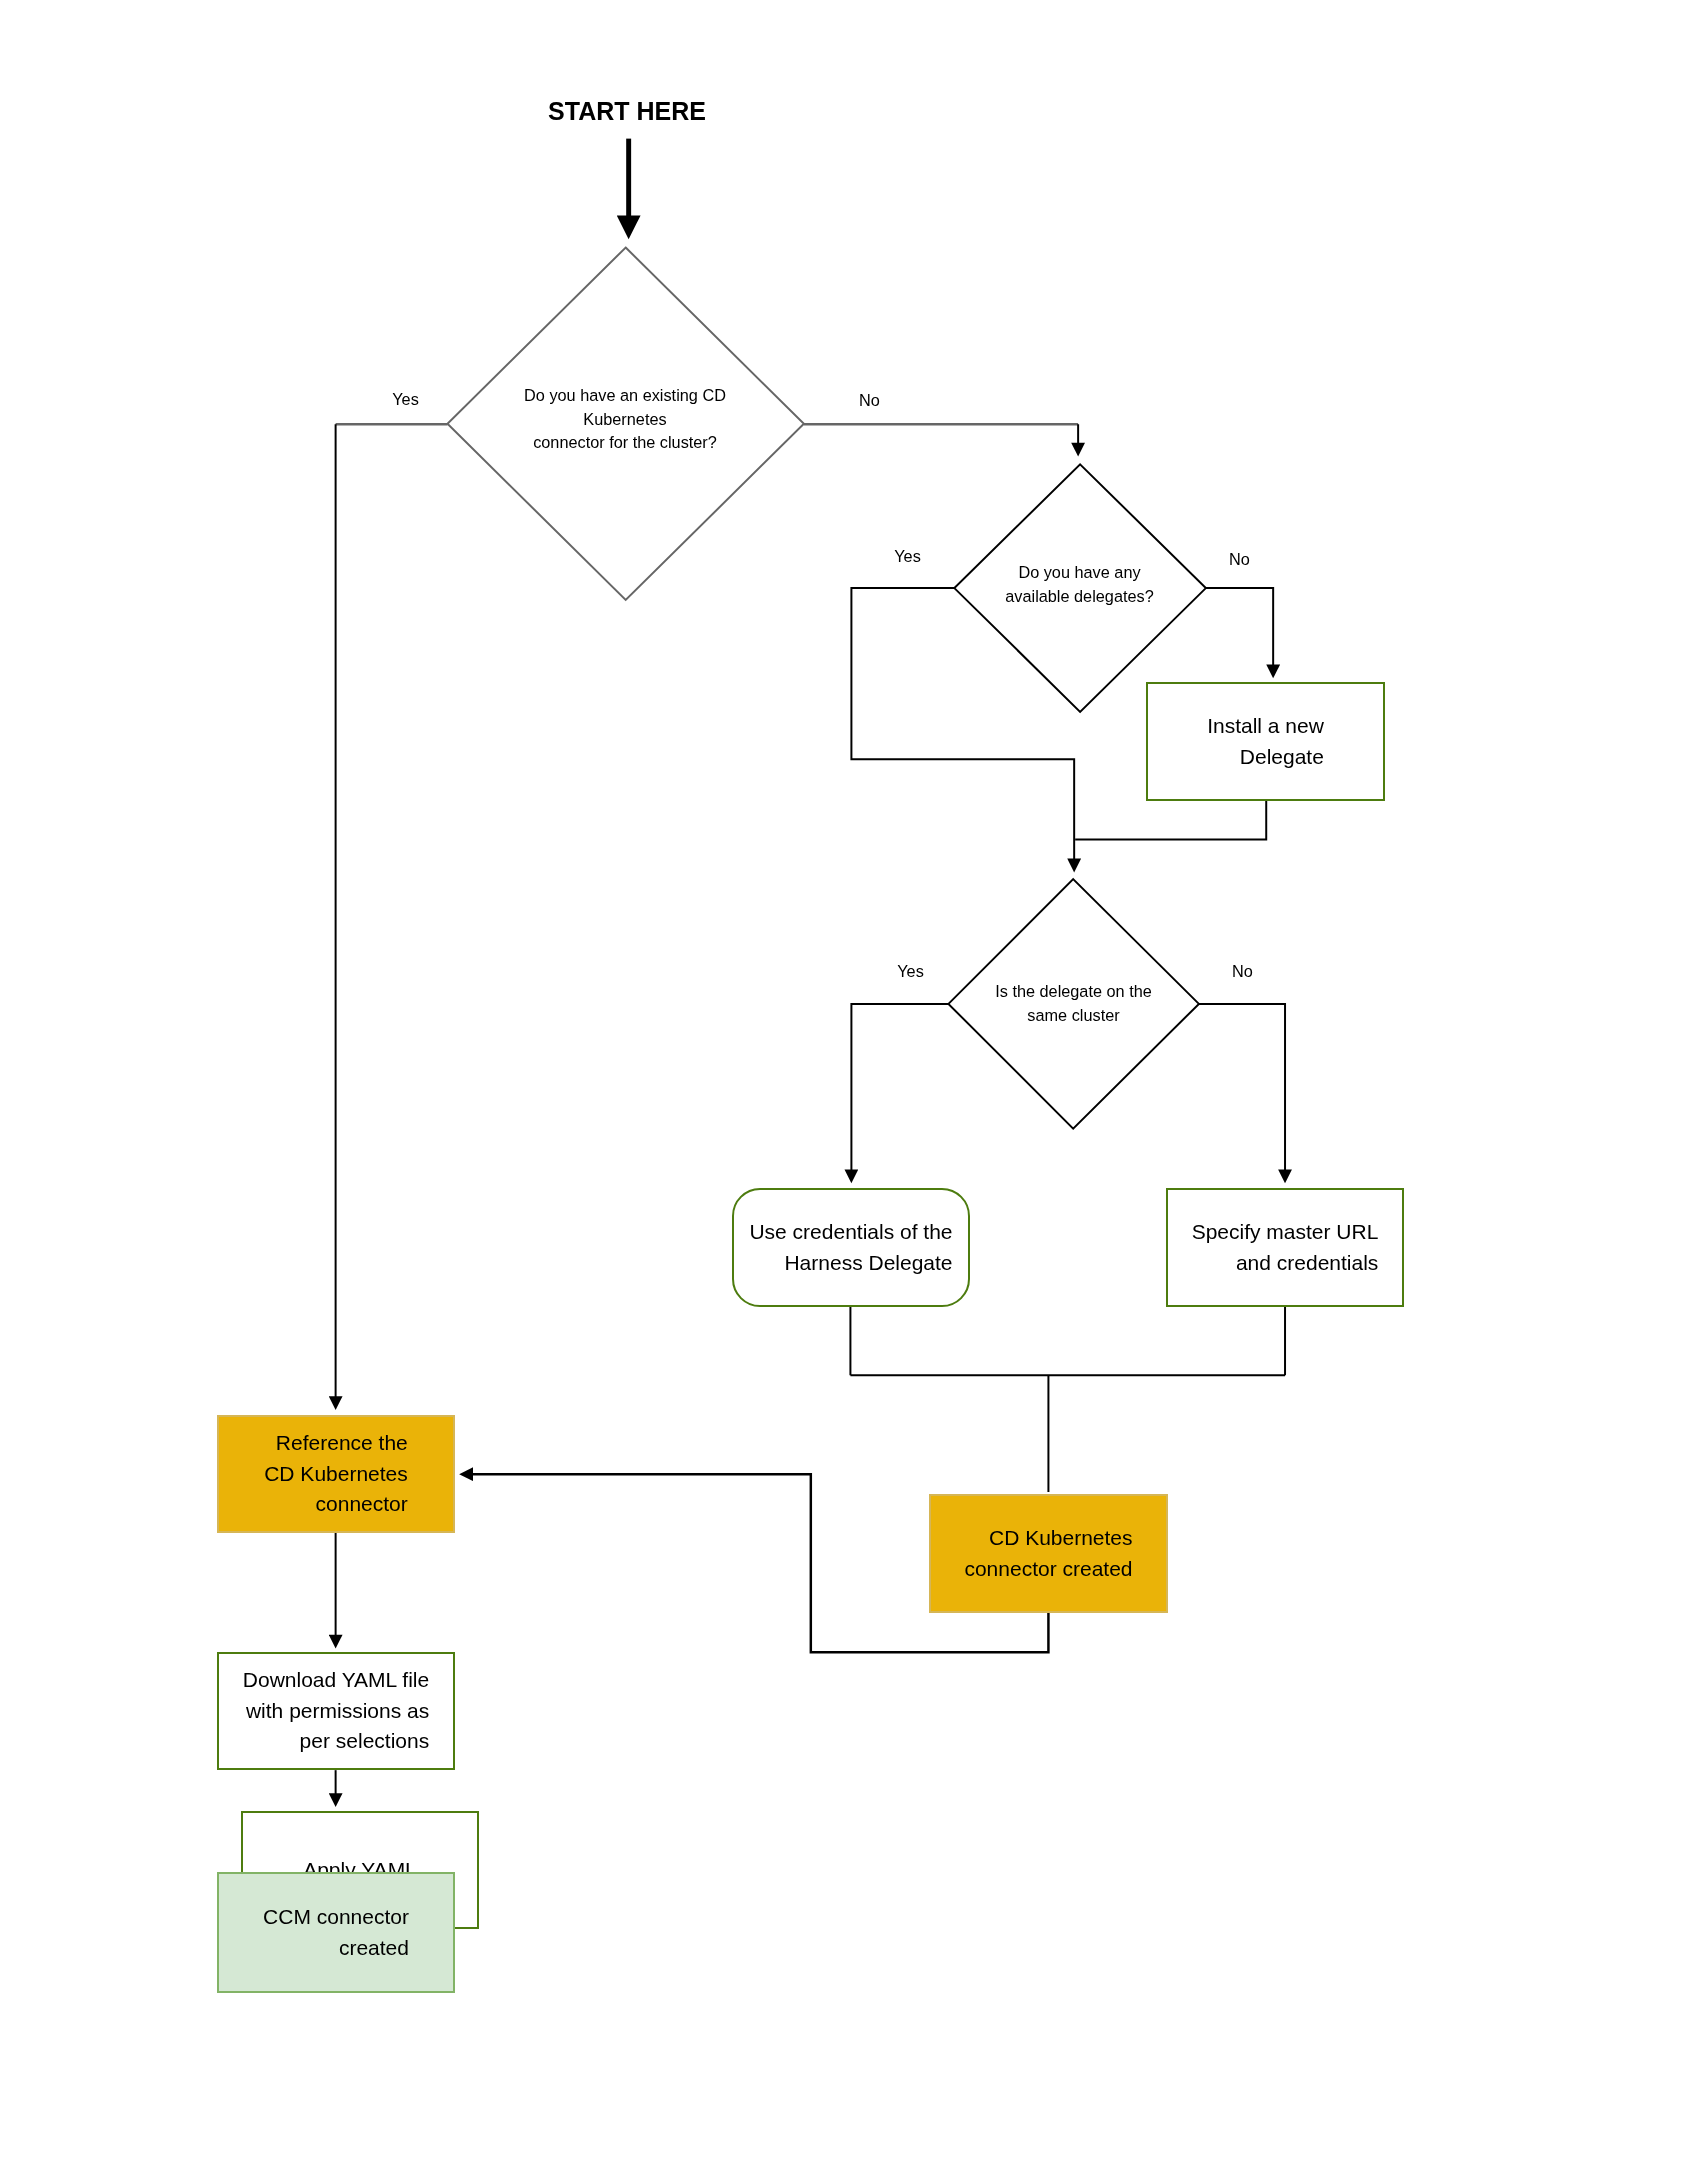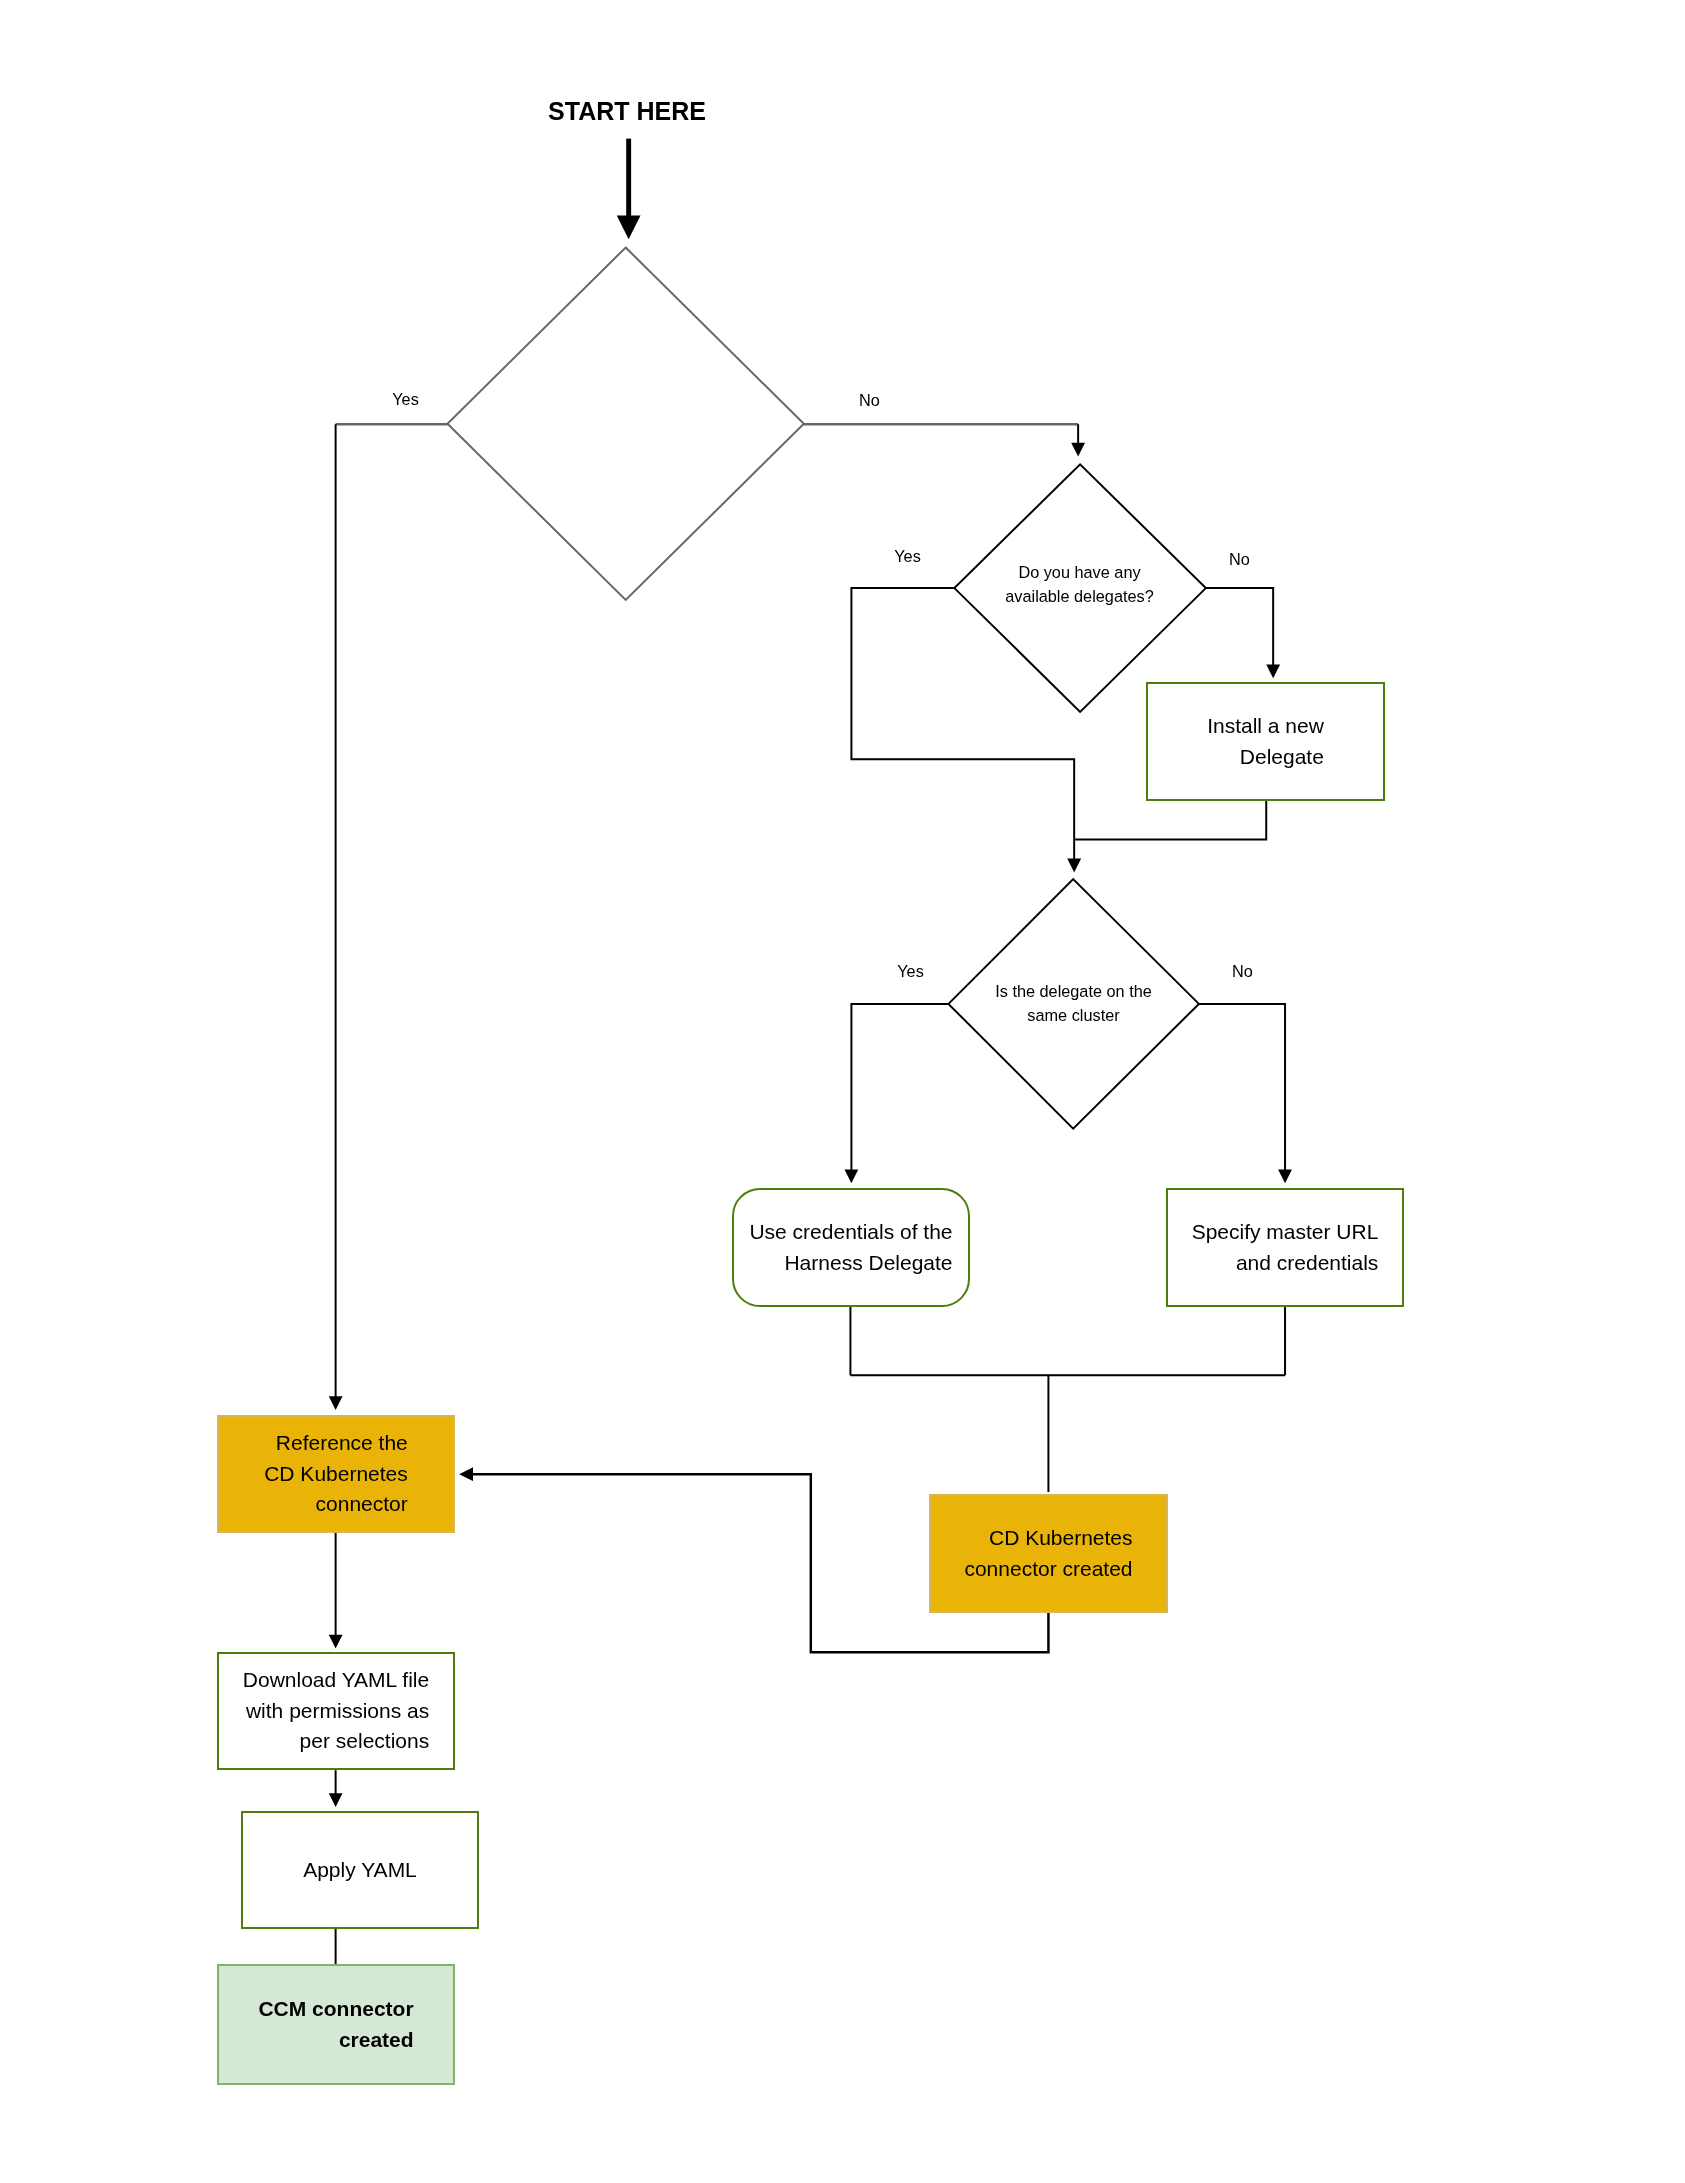--- a/index.html
+++ b/index.html
@@ -69,21 +69,21 @@
   }
 
   
   #n-install   { left: 1146px; top:  682px; width: 239px; height: 119px; }
   #n-usecreds  { left:  732px; top: 1188px; width: 238px; height: 119px; border-radius: 28px; }
   #n-specify   { left: 1166px; top: 1188px; width: 238px; height: 119px; }
   #n-cdcreated { left:  929px; top: 1494px; width: 239px; height: 119px; }
   #n-reference { left:  217px; top: 1415px; width: 238px; height: 118px; }
   #n-download  { left:  217px; top: 1652px; width: 238px; height: 118px; }
   #n-apply     { left:  217px; top: 1811px; width: 238px; height: 118px; margin-left: 24px; }
-  #n-ccm       { left:  217px; top: 1964px; width: 238px; height: 121px; font-weight: bold; }
+  #n-ccm       { left:  217px; top: 1872px; width: 238px; height: 121px; }
 
   
   #t-d1 { left: 447px; top: 370px;  width: 356px; height: 99px; }
   #t-d2 { left: 954px; top: 545px;  width: 251px; height:  79px; }
   #t-d3 { left: 935px; top: 964px;  width: 277px; height:  79px; }
 
   
   #l-d1-yes { left: 376px;  top: 390px; }
   #l-d1-no  { left: 840px;  top: 391px; }
   #l-d2-yes { left: 878px;  top: 547px; }
@@ -133,20 +133,23 @@
 
     <path d="M1059,1629 V1669 H819 V1489 H468" stroke="#000000" stroke-width="2.5" fill="none" marker-end="url(#arr)"></path>
 
     <path d="M339,1548 V1661" stroke="#000000" stroke-width="2" fill="none" marker-end="url(#arr)"></path>
     <path d="M339,1788 V1821" stroke="#000000" stroke-width="2" fill="none" marker-end="url(#arr)"></path>
     <path d="M339,1948 V2000" stroke="#000000" stroke-width="2" fill="none" marker-end="url(#arr)"></path>
   </svg>
 
   <div class="title">START HERE</div>
 
+  <div class="dlabel" id="t-d1">Do you have an existing CD
+Kubernetes
+connector for the cluster?</div>
   <div class="dlabel" id="t-d2">Do you have any
 available delegates?</div>
   <div class="dlabel" id="t-d3">Is the delegate on the
 same cluster</div>
 
   <div class="elabel" id="l-d1-yes">Yes</div>
   <div class="elabel" id="l-d1-no">No</div>
   <div class="elabel" id="l-d2-yes">Yes</div>
   <div class="elabel" id="l-d2-no">No</div>
   <div class="elabel" id="l-d3-yes">Yes</div>

